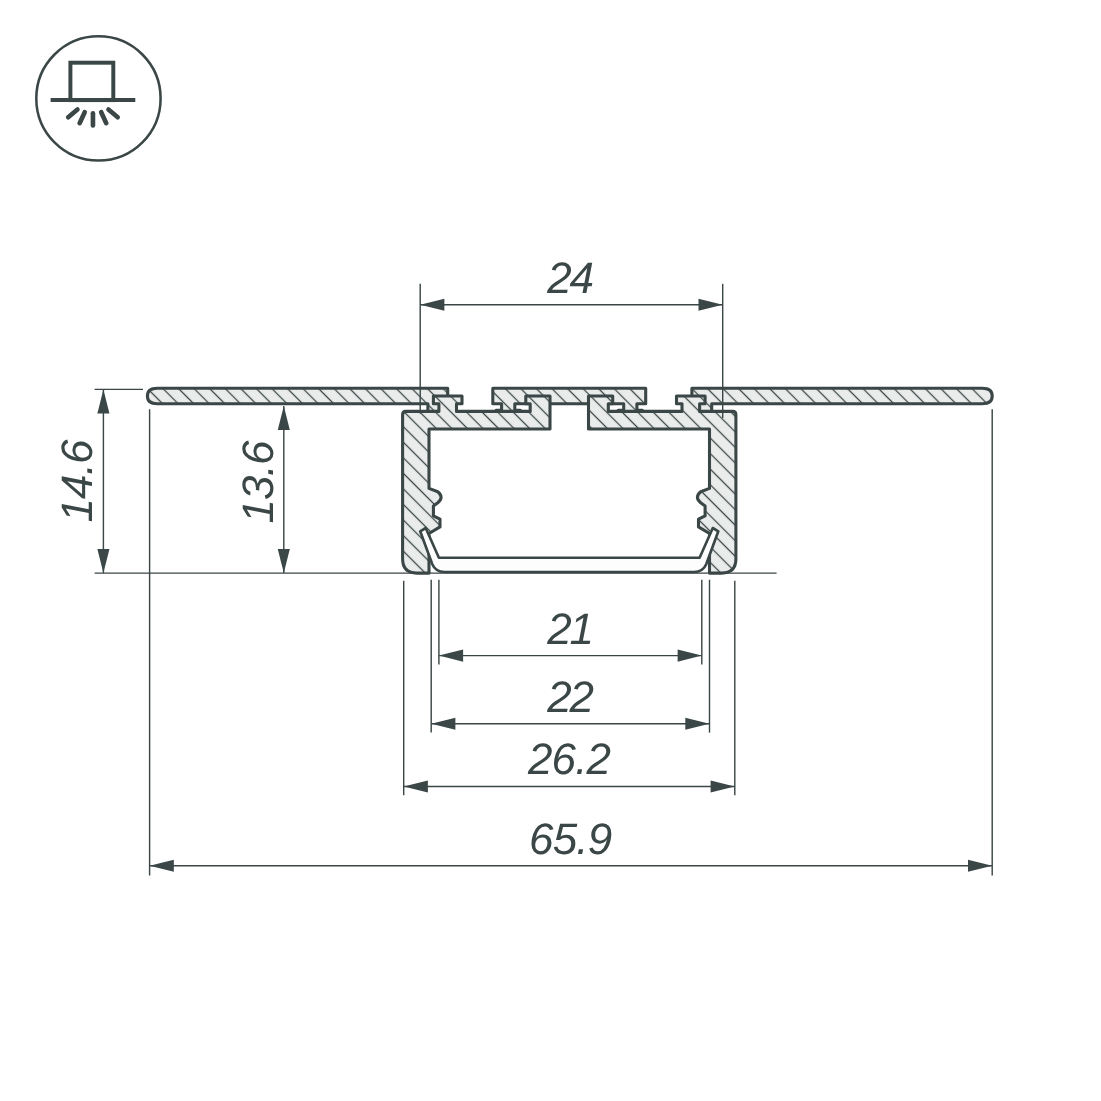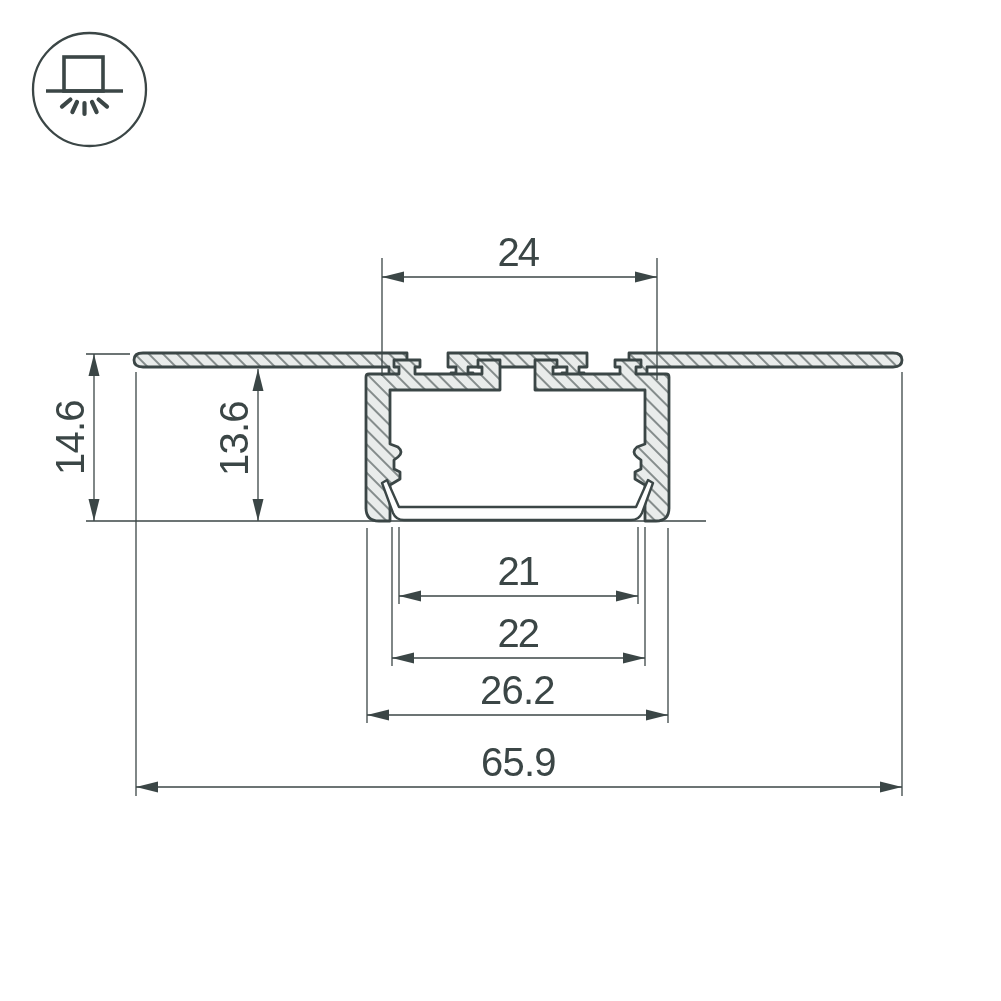--- a/index.html
+++ b/index.html
@@ -2,20 +2,21 @@
 <html><head>
 <meta charset="utf-8">
 <style>
   html,body{margin:0;padding:0;background:#ffffff;}
   .canvas{
     position:relative;
     width:1001px;height:844px;
     background:#ffffff;
     overflow:hidden;
     font-family:"Liberation Sans", sans-serif;
+    font-style:italic;
   }
   svg{position:absolute;left:0;top:0;}
   text{
     font-family:"Liberation Sans", sans-serif;
     fill:#3b4646;
     font-size:40px;
     letter-spacing:0.5px;
   }
 </style>
 </head>

